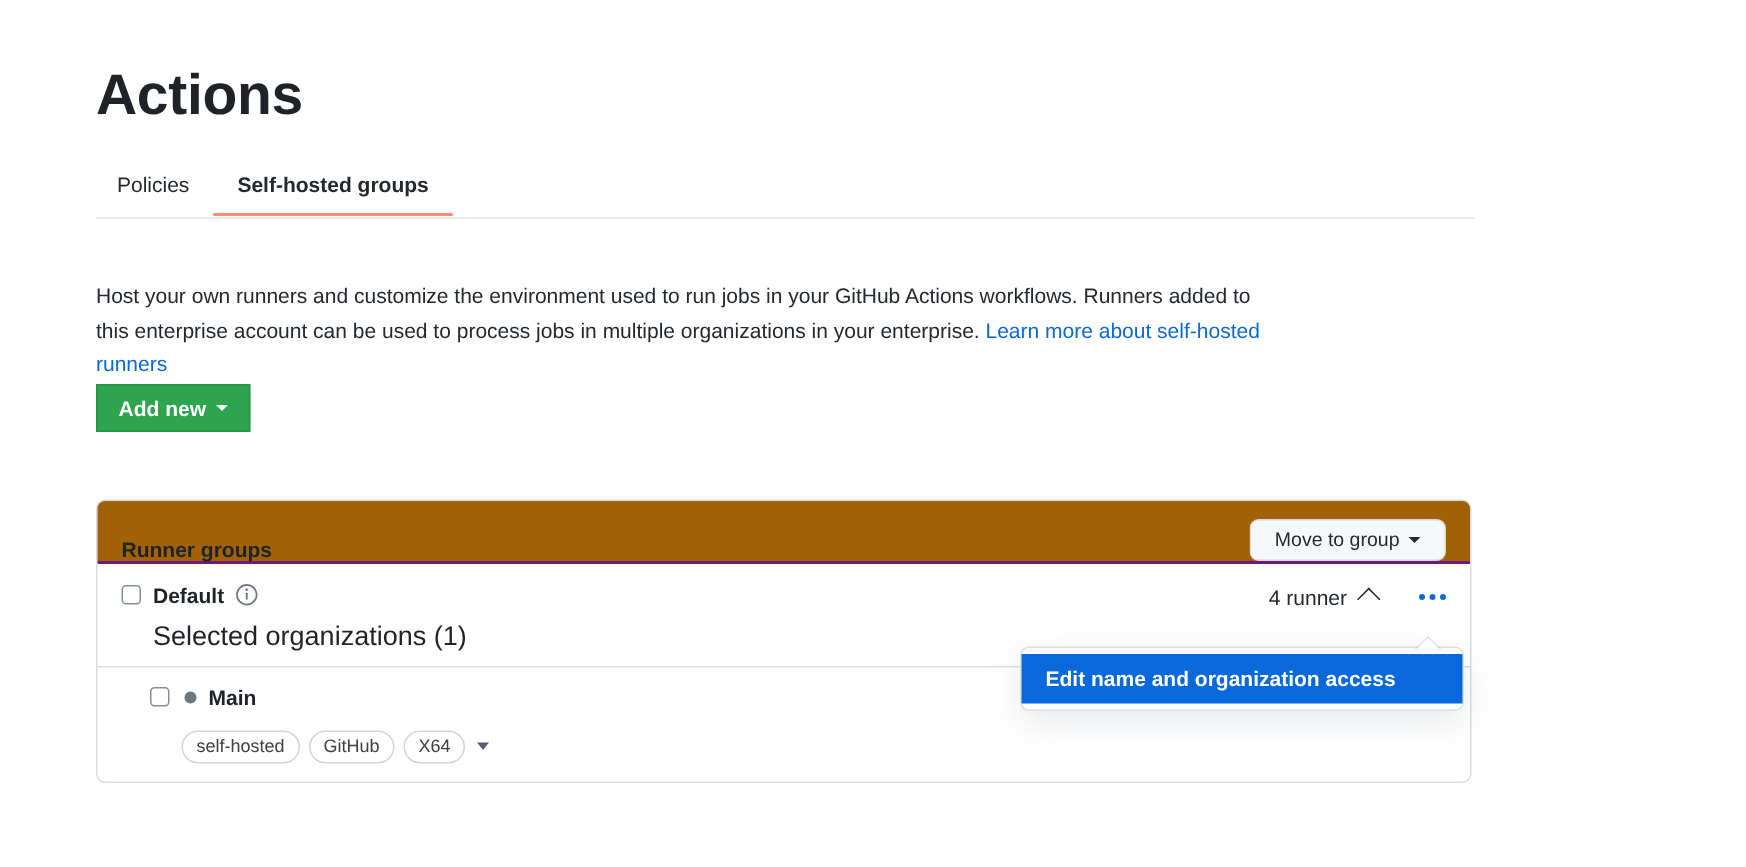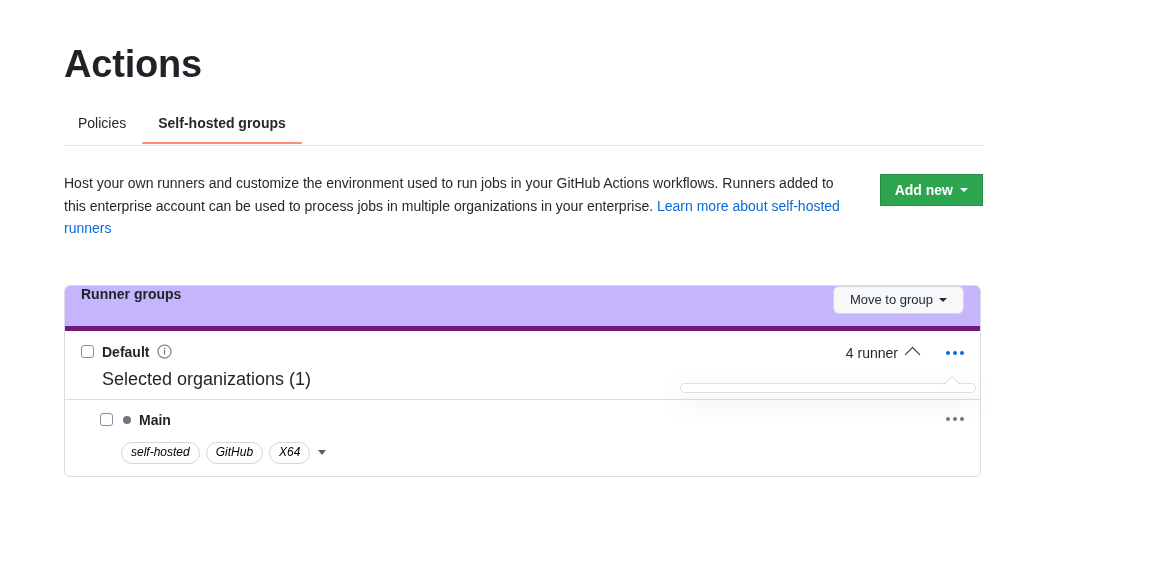--- a/index.html
+++ b/index.html
@@ -62,25 +62,26 @@
     left: 0;
     right: 0;
     bottom: -1px;
     height: 2px;
     background: #fd8c73;
     border-radius: 2px;
   }
 
   
   .intro {
-    margin-top: 26px;
+    margin-top: 40px;
     display: flex;
     align-items: flex-start;
     justify-content: space-between;
     width: 919px;
+    flex-direction: column;
   }
   .intro-text {
     font-size: 14px;
     line-height: 22.5px;
     color: #24292f;
     max-width: 779px;
   }
   .link {
     color: #0969da;
     text-decoration: none;
@@ -116,27 +117,27 @@
   
   .card {
     margin-top: 45px;
     width: 915px;
     border: 1px solid #d8dee4;
     border-radius: 6px;
     background: #ffffff;
     position: relative;
   }
   .card-header {
-    background: #c4b5fd;
-    border-bottom: 5px solid #701a75;
+    background: #a16207;
+    border-bottom: 2px solid #701a75;
     border-radius: 5px 5px 0 0;
     height: 40px;
     padding: 0 16px;
     display: flex;
-    align-items: flex-start;
+    align-items: flex-end;
     justify-content: space-between;
   }
   .card-header-title {
     font-size: 14px;
     font-weight: 600;
     color: #1f2328;
   }
   .btn-secondary {
     background: #f6f8fa;
     border: 1px solid rgba(27,31,36,0.15);
@@ -222,27 +223,26 @@
     display: flex;
     align-items: center;
     gap: 6px;
     padding-left: 21px;
     margin-top: 4px;
   }
   .pill {
     border: 1px solid #d0d7de;
     border-radius: 999px;
     font-size: 12px;
-    color: #000000;
+    color: #404040;
     padding: 1px 9px 2px 9px;
     line-height: 17px;
     background: #fff;
     white-space: nowrap;
     cursor: pointer;
-    font-style: italic;
   }
   .pill-caret {
     width: 0; height: 0;
     border-left: 4.5px solid transparent;
     border-right: 4.5px solid transparent;
     border-top: 5px solid #57606a;
     display: inline-block;
     margin-left: 2px;
     cursor: pointer;
   }
@@ -405,16 +405,17 @@
           <span></span>
           <span></span>
           <span></span>
         </span>
       </div>
     </div>
 
     <div class="menu">
       <i class="menu-caret-outer"></i>
       <i class="menu-caret-inner"></i>
+      <div class="menu-item">Edit name and organization access</div>
     </div>
 
   </div>
 </div>
 
 </body></html>

